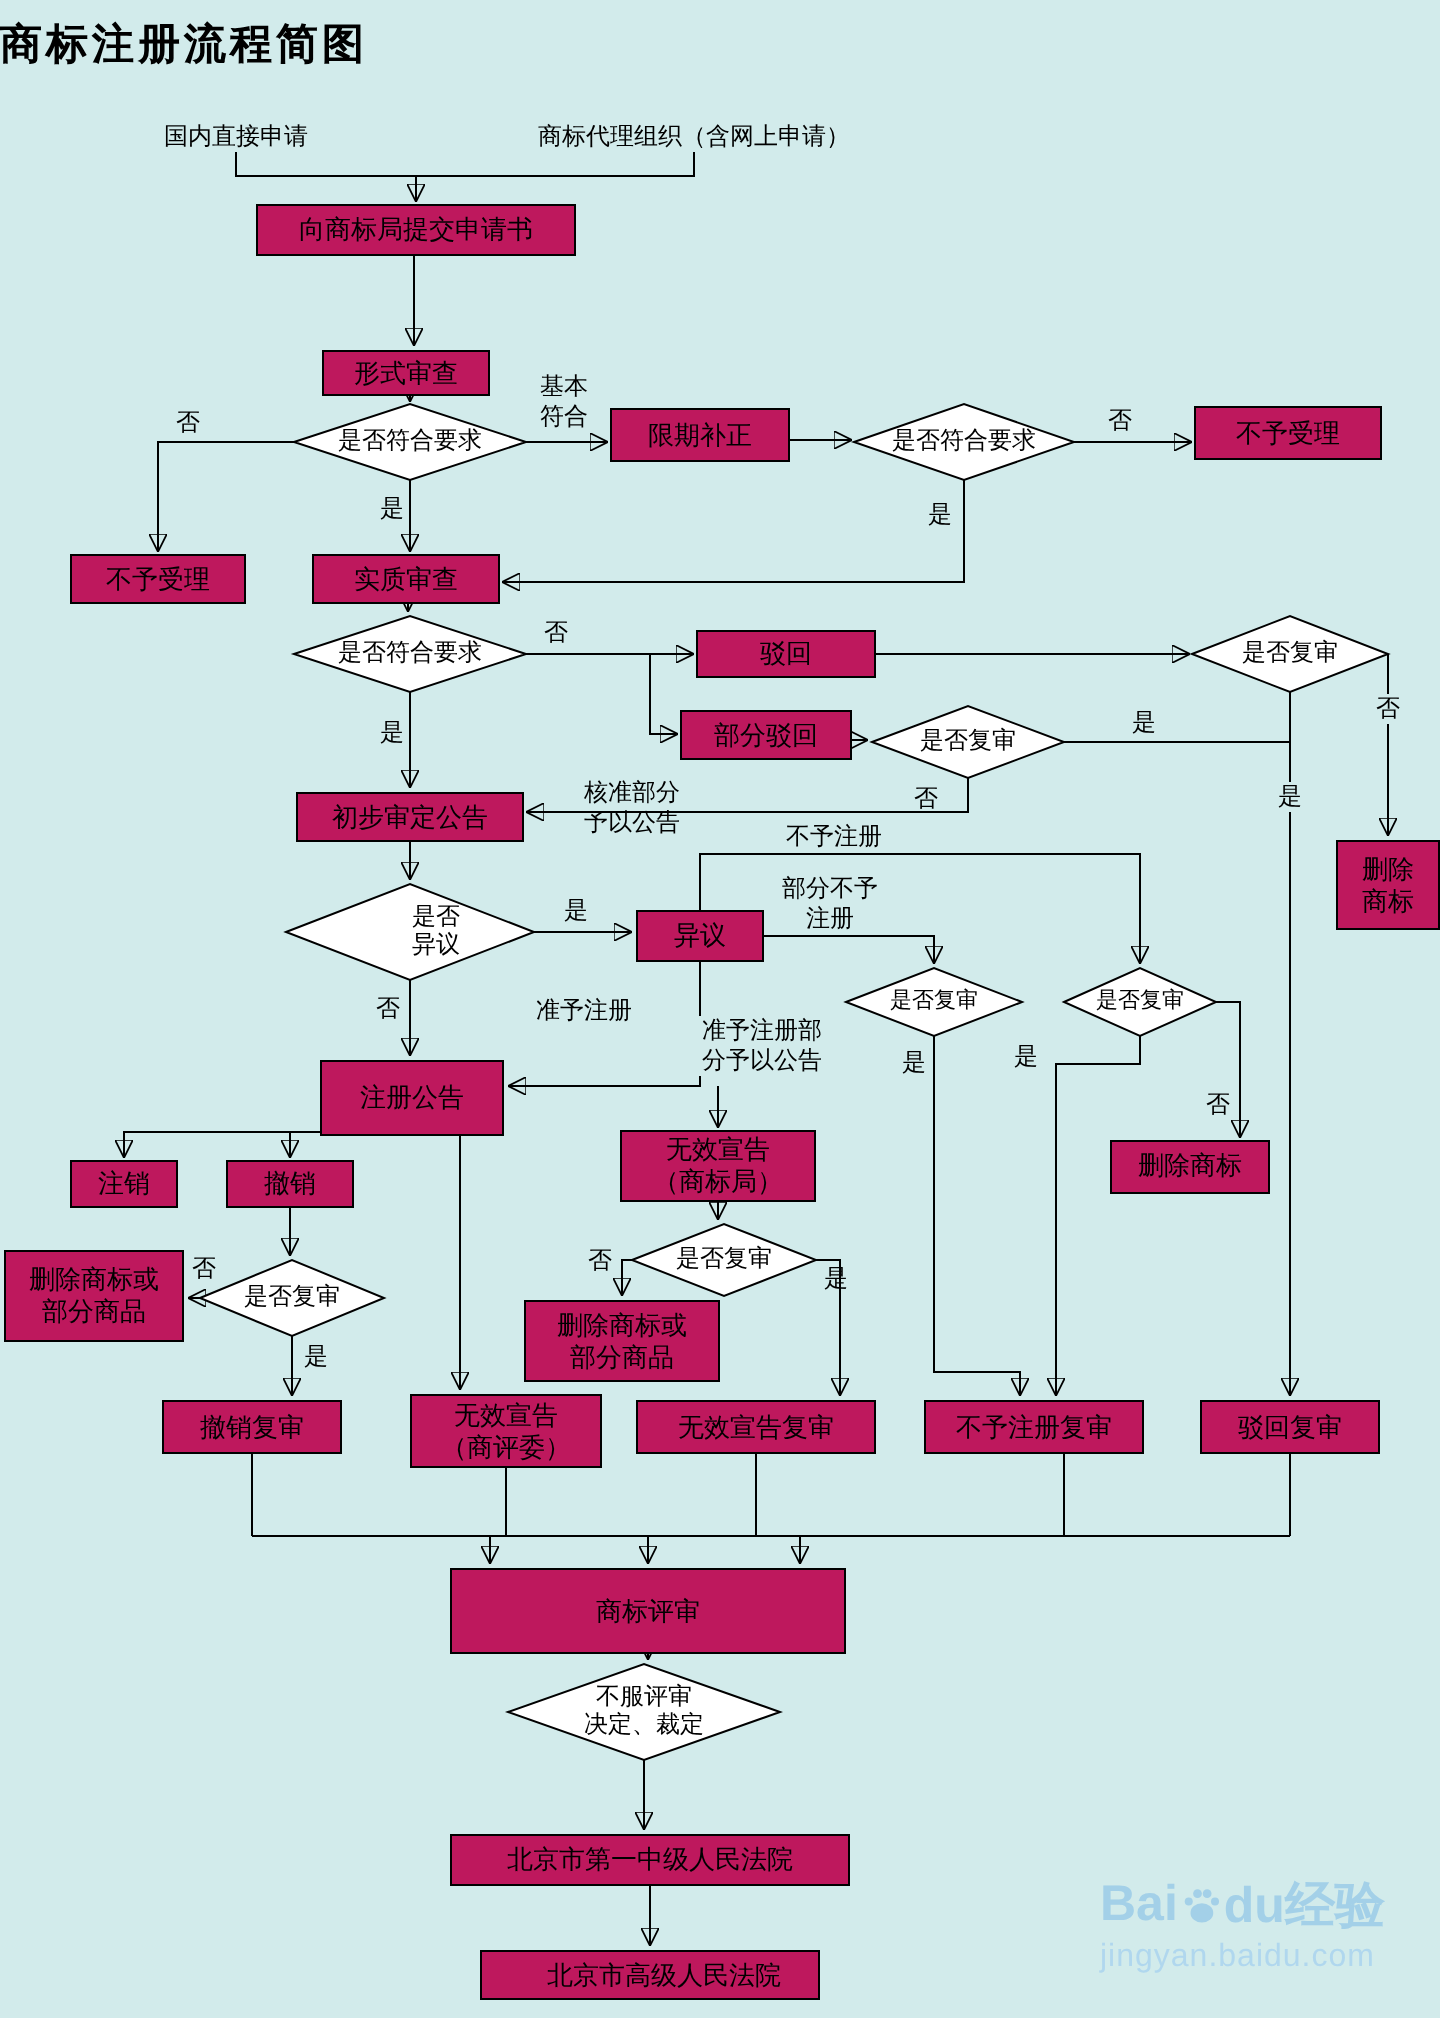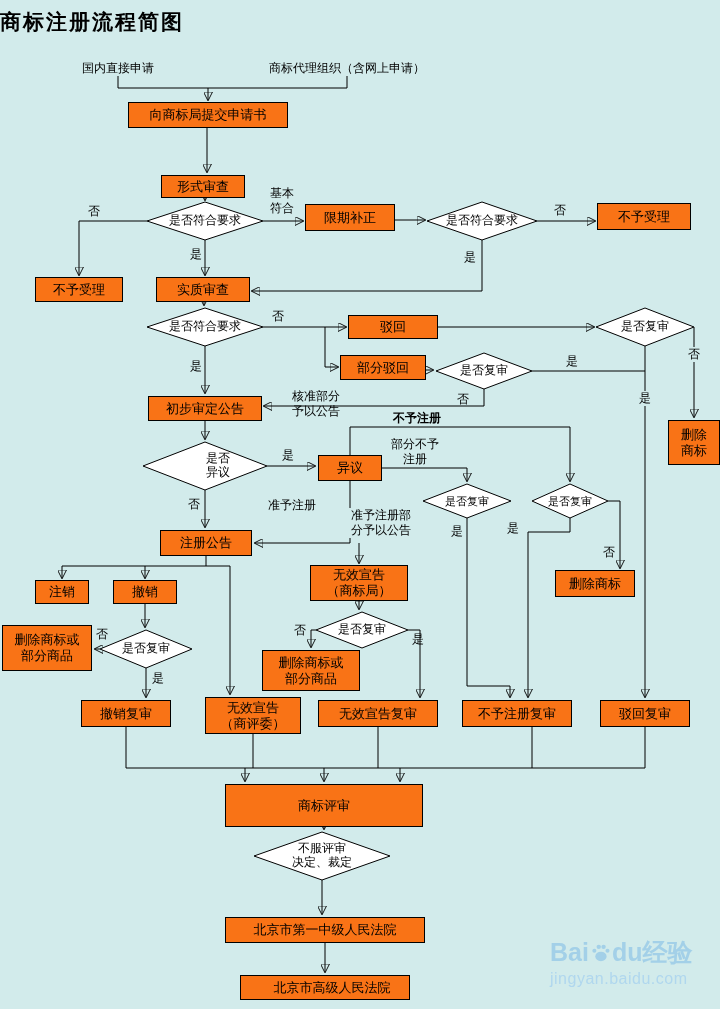--- a/index.html
+++ b/index.html
@@ -10,21 +10,21 @@
     overflow:hidden;
   }
   .title{
     position:absolute; top:8px; left:0; width:720px; text-align:left;
     font-size:21px; font-weight:bold; letter-spacing:2px;
   }
   svg.lines{ position:absolute; left:0; top:0; width:720px; height:1009px; }
   svg.lines path, svg.lines polygon{ stroke:#000; stroke-width:1; fill:none; }
   svg.lines polygon{ fill:#fff; }
   .node{
-    position:absolute; background:#f97316; border:1px solid #000; box-sizing:border-box;
+    position:absolute; background:#be185d; border:1px solid #000; box-sizing:border-box;
     display:flex; align-items:center; justify-content:center; text-align:center;
     font-size:13px; line-height:1.2; white-space:pre-line; padding:1px 2px;
   }
   .srclabel{
     position:absolute; font-size:12px; text-align:center; white-space:nowrap;
   }
   .dtext{
     position:absolute; transform:translate(-50%,-50%);
     font-size:12px; line-height:1.15; text-align:center; white-space:pre-line;
   }
@@ -131,22 +131,22 @@
   <div class="node" style="left:305px;top:204px;width:90px;height:27px;">限期补正</div>
   <div class="node" style="left:597px;top:203px;width:94px;height:27px;">不予受理</div>
   <div class="node" style="left:35px;top:277px;width:88px;height:25px;">不予受理</div>
   <div class="node" style="left:156px;top:277px;width:94px;height:25px;">实质审查</div>
   <div class="node" style="left:348px;top:315px;width:90px;height:24px;">驳回</div>
   <div class="node" style="left:340px;top:355px;width:86px;height:25px;">部分驳回</div>
   <div class="node" style="left:668px;top:420px;width:52px;height:45px;">删除
 商标</div>
   <div class="node" style="left:148px;top:396px;width:114px;height:25px;">初步审定公告</div>
   <div class="node" style="left:318px;top:455px;width:64px;height:26px;">异议</div>
-  <div class="node" style="left:160px;top:530px;width:92px;height:26px;">注册公告</div>
-  <div class="node" style="left:555px;top:570px;width:80px;height:27px;">删除商标</div>
+  <div class="node" style="left:160px;top:530px;width:92px;height:38px;">注册公告</div>
+  <div class="node" style="left:555px;top:570px;width:80px;height:27px;font-family:Liberation Mono, monospace;">删除商标</div>
   <div class="node" style="left:35px;top:580px;width:54px;height:24px;">注销</div>
   <div class="node" style="left:113px;top:580px;width:64px;height:24px;">撤销</div>
   <div class="node" style="left:2px;top:625px;width:90px;height:46px;">删除商标或
 部分商品</div>
   <div class="node" style="left:310px;top:565px;width:98px;height:36px;">无效宣告
 （商标局）</div>
   <div class="node" style="left:262px;top:650px;width:98px;height:41px;">删除商标或
 部分商品</div>
   <div class="node" style="left:81px;top:700px;width:90px;height:27px;">撤销复审</div>
   <div class="node" style="left:205px;top:697px;width:96px;height:37px;">无效宣告
@@ -182,21 +182,21 @@
   <div class="elabel" style="left:190px;top:359px;">是</div>
   <div class="elabel" style="left:566px;top:354px;">是</div>
   <div class="elabel" style="left:457px;top:392px;">否</div>
   <div class="elabel" style="left:283px;top:389px;width:66px;">核准部分
 予以公告</div>
   <div class="elabel masked" style="left:638px;top:391px;">是</div>
   <div class="elabel masked" style="left:687px;top:347px;">否</div>
   <div class="elabel" style="left:282px;top:448px;">是</div>
   <div class="elabel" style="left:188px;top:497px;">否</div>
   <div class="elabel" style="left:264px;top:498px;width:56px;">准予注册</div>
-  <div class="elabel" style="left:389px;top:411px;width:56px;font-weight:bold;">不予注册</div>
+  <div class="elabel" style="left:389px;top:411px;width:56px;">不予注册</div>
   <div class="elabel" style="left:386px;top:437px;width:58px;">部分不予
 注册</div>
   <div class="elabel masked" style="left:344px;top:508px;width:72px;">准予注册部
 分予以公告</div>
   <div class="elabel" style="left:451px;top:524px;">是</div>
   <div class="elabel" style="left:507px;top:521px;">是</div>
   <div class="elabel" style="left:603px;top:545px;">否</div>
   <div class="elabel" style="left:294px;top:623px;">否</div>
   <div class="elabel" style="left:412px;top:632px;">是</div>
   <div class="elabel" style="left:96px;top:627px;">否</div>

